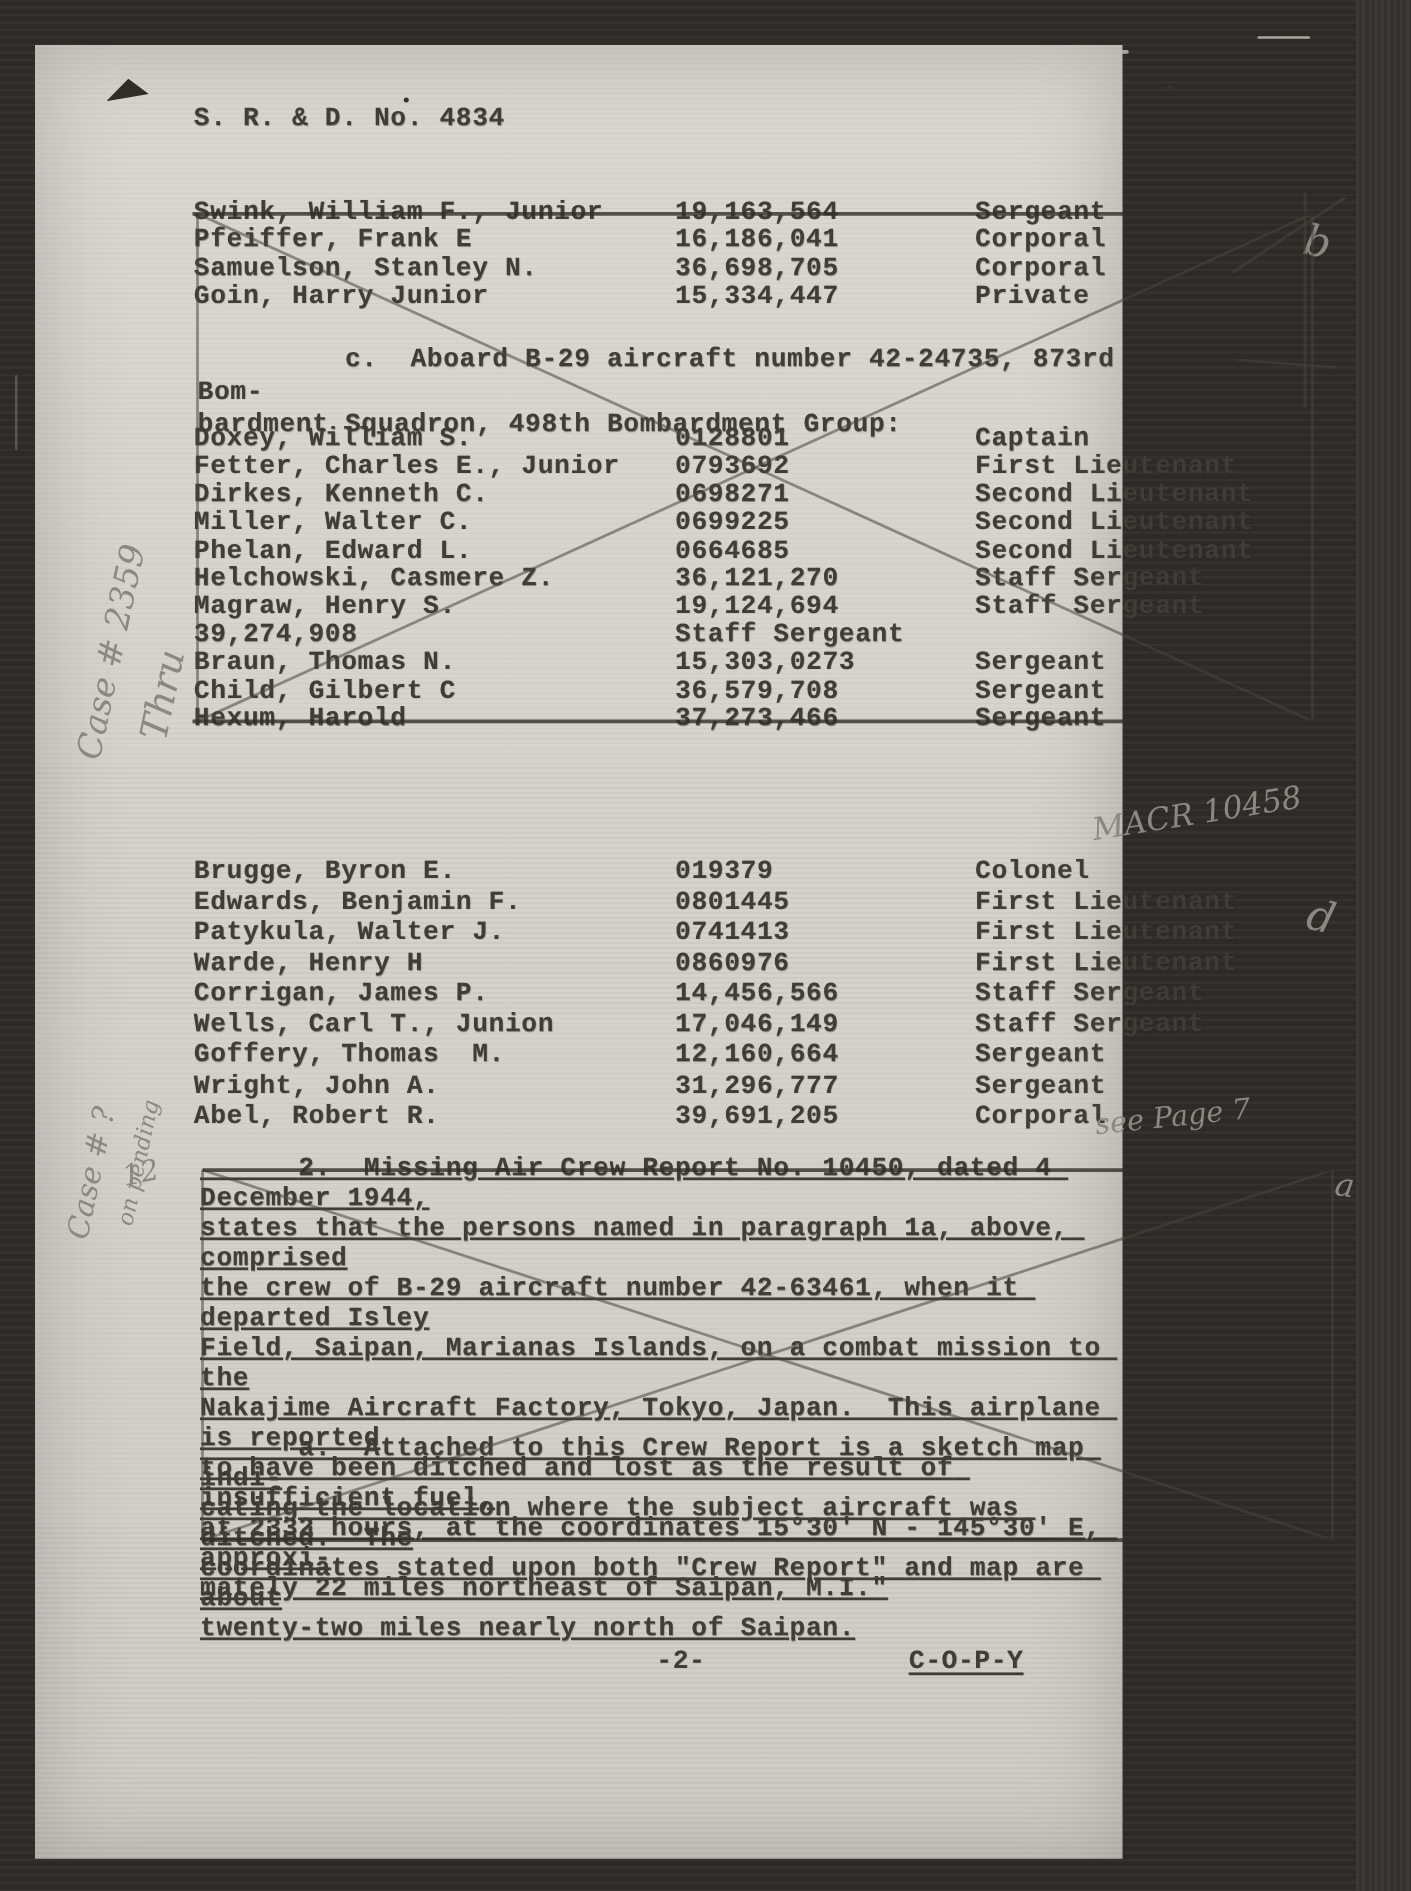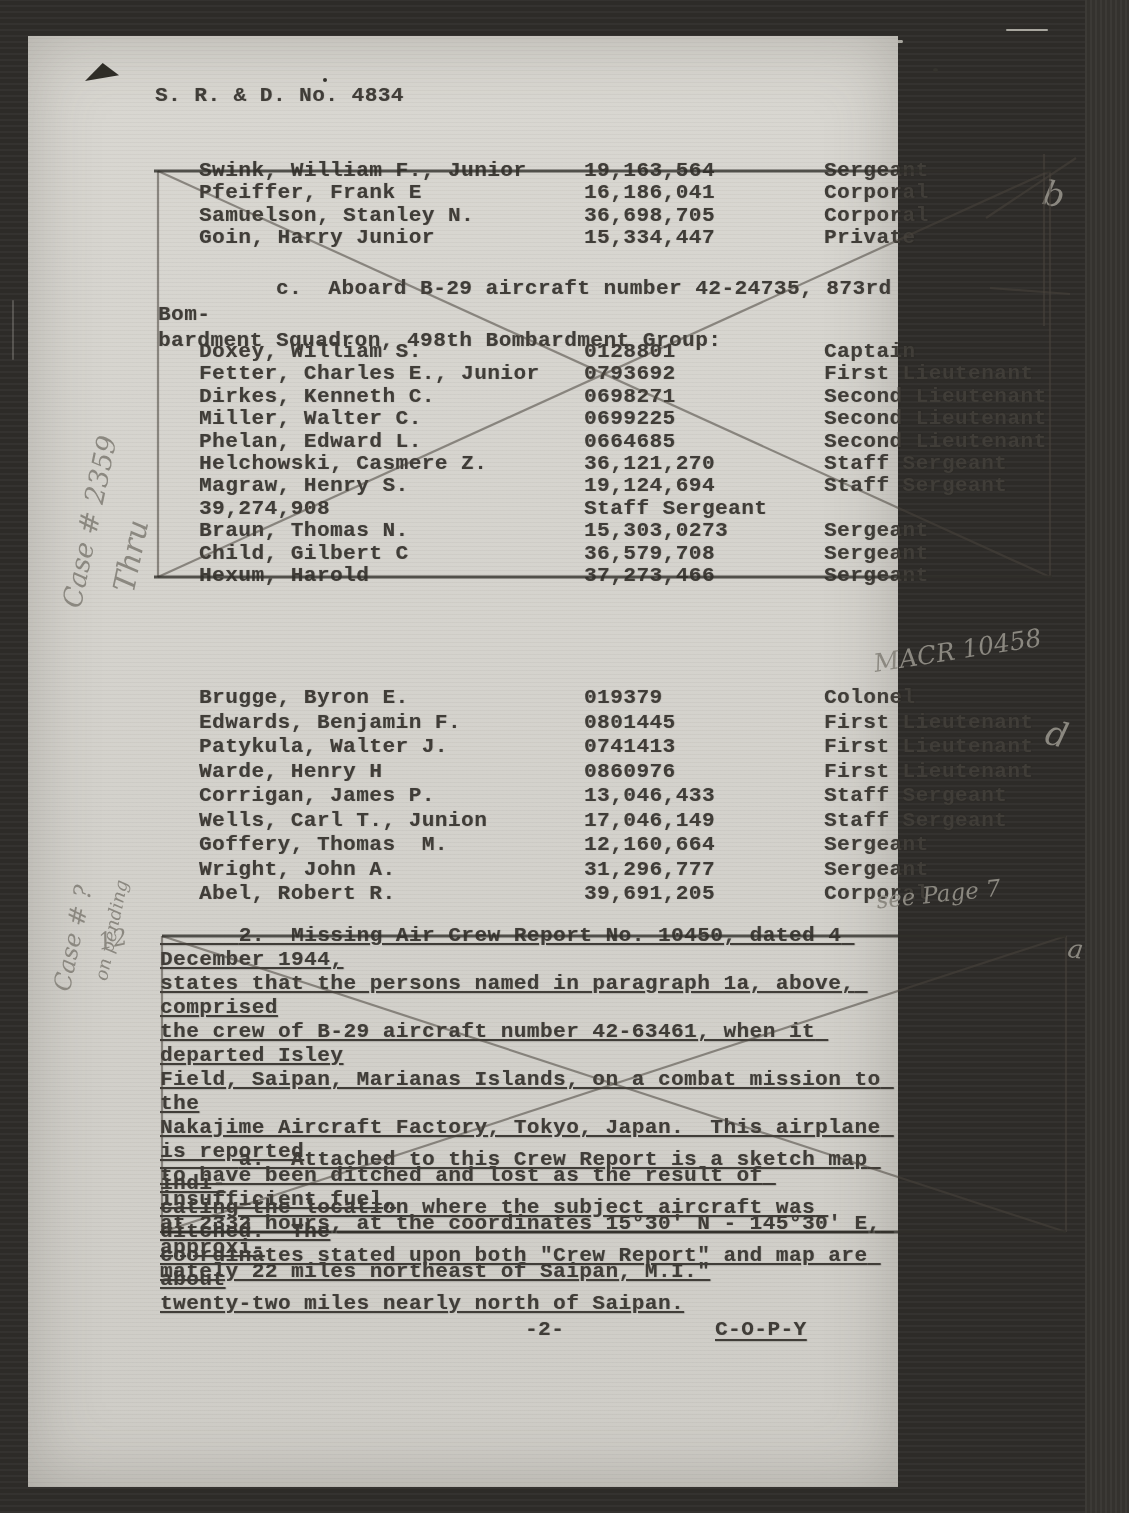--- a/index.html
+++ b/index.html
@@ -27,34 +27,34 @@
   }
 
   .typed{color:#403d38;font-weight:bold;font-size:21px;letter-spacing:0.5px;
     text-shadow:0.4px 0.4px 0.8px rgba(40,38,34,0.45);}
   .abs{position:absolute;}
 
   .para{white-space:pre-wrap;line-height:26px;}
   .para.tight{line-height:24px;text-decoration:underline;}
 
   .roster{position:absolute;}
-  .roster .r-row{display:grid;grid-template-columns:385px 240px auto;line-height:22.4px;height:22.4px;margin-left:44px;}
+  .roster .r-row{display:grid;grid-template-columns:385px 240px auto;line-height:22.4px;height:22.4px;}
   .roster.wide .r-row{line-height:24.5px;height:24.5px;}
   .roster .c-name,.roster .c-serial,.roster .c-rank{white-space:pre;}
 
   .hand{position:absolute;font-family:"DejaVu Serif",serif;font-style:italic;
     color:#8b8880;white-space:nowrap;}
   .rot-up{transform:rotate(-78deg);transform-origin:left top;}
 
   .tri{position:absolute;left:57px;top:27px;width:34px;height:18px;background:#1d1b15;
     clip-path:polygon(0% 100%, 100% 68%, 52% 0%);opacity:.9;}
   .speck{position:absolute;background:#35332e;border-radius:50%;}
 
   svg.marks{position:absolute;left:0;top:0;pointer-events:none;}
-  .footer-copy{text-decoration:underline;text-decoration-thickness:2px;text-underline-offset:4px;}
+  .footer-copy{text-decoration:underline;text-decoration-thickness:2px;text-underline-offset:4px;margin-left:12px;}
 </style>
 </head>
 <body>
 
 <div class="right-band"></div>
 <div class="scratch s1"></div>
 <div class="scratch s2"></div>
 <div class="scratch s3"></div>
 
 <div class="paper">
@@ -165,21 +165,21 @@
       <span class="c-serial">0741413</span>
       <span class="c-rank">First Lieutenant</span>
     </div>
     <div class="r-row">
       <span class="c-name">Warde, Henry H</span>
       <span class="c-serial">0860976</span>
       <span class="c-rank">First Lieutenant</span>
     </div>
     <div class="r-row">
       <span class="c-name">Corrigan, James P.</span>
-      <span class="c-serial">13,046,433</span>
+      <span class="c-serial">14,456,566</span>
       <span class="c-rank">Staff Sergeant</span>
     </div>
     <div class="r-row">
       <span class="c-name">Wells, Carl T., Junion</span>
       <span class="c-serial">17,046,149</span>
       <span class="c-rank">Staff Sergeant</span>
     </div>
     <div class="r-row">
       <span class="c-name">Goffery, Thomas  M.</span>
       <span class="c-serial">12,160,664</span>

